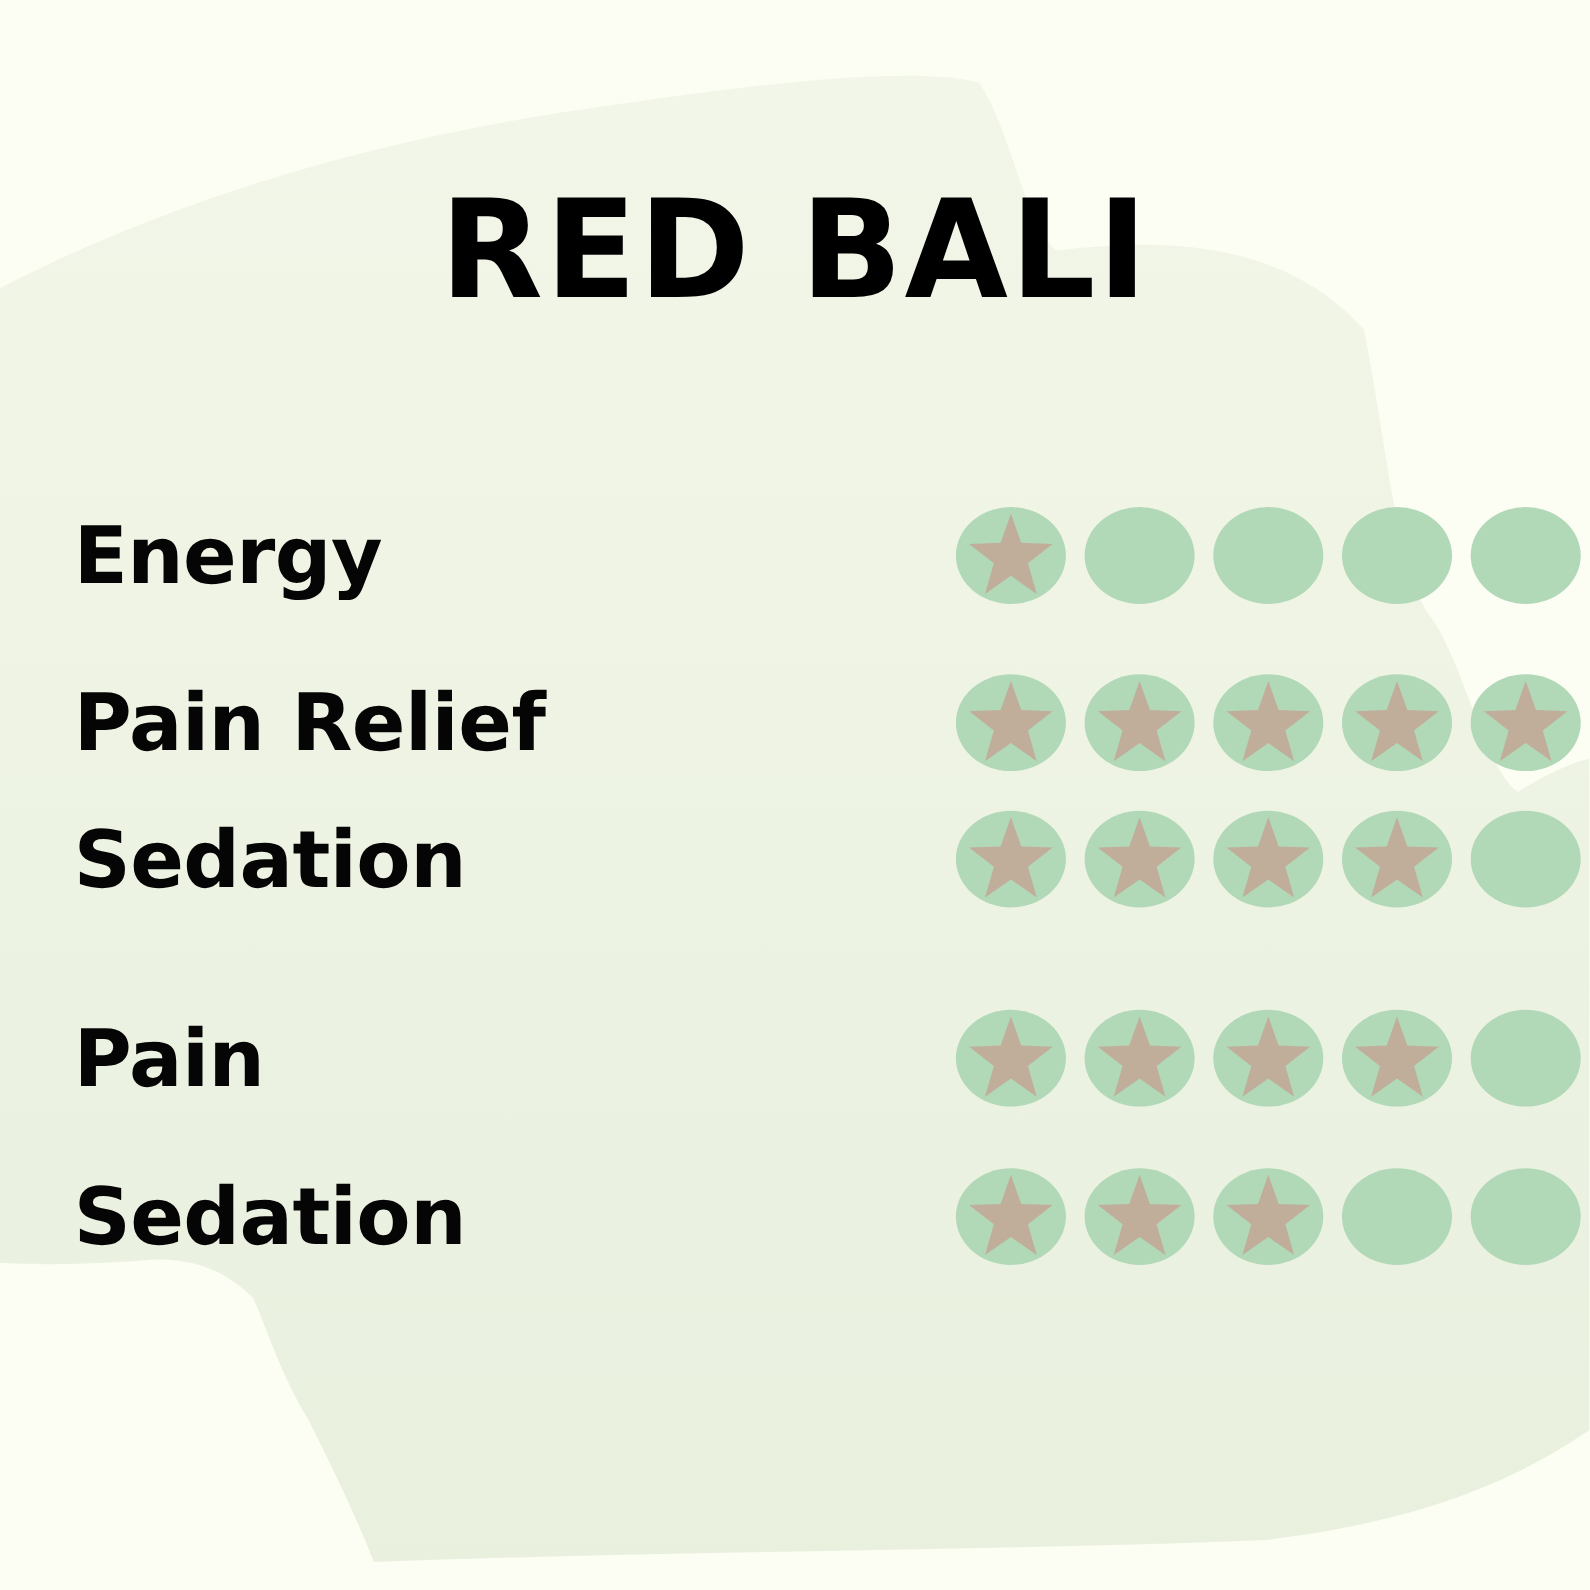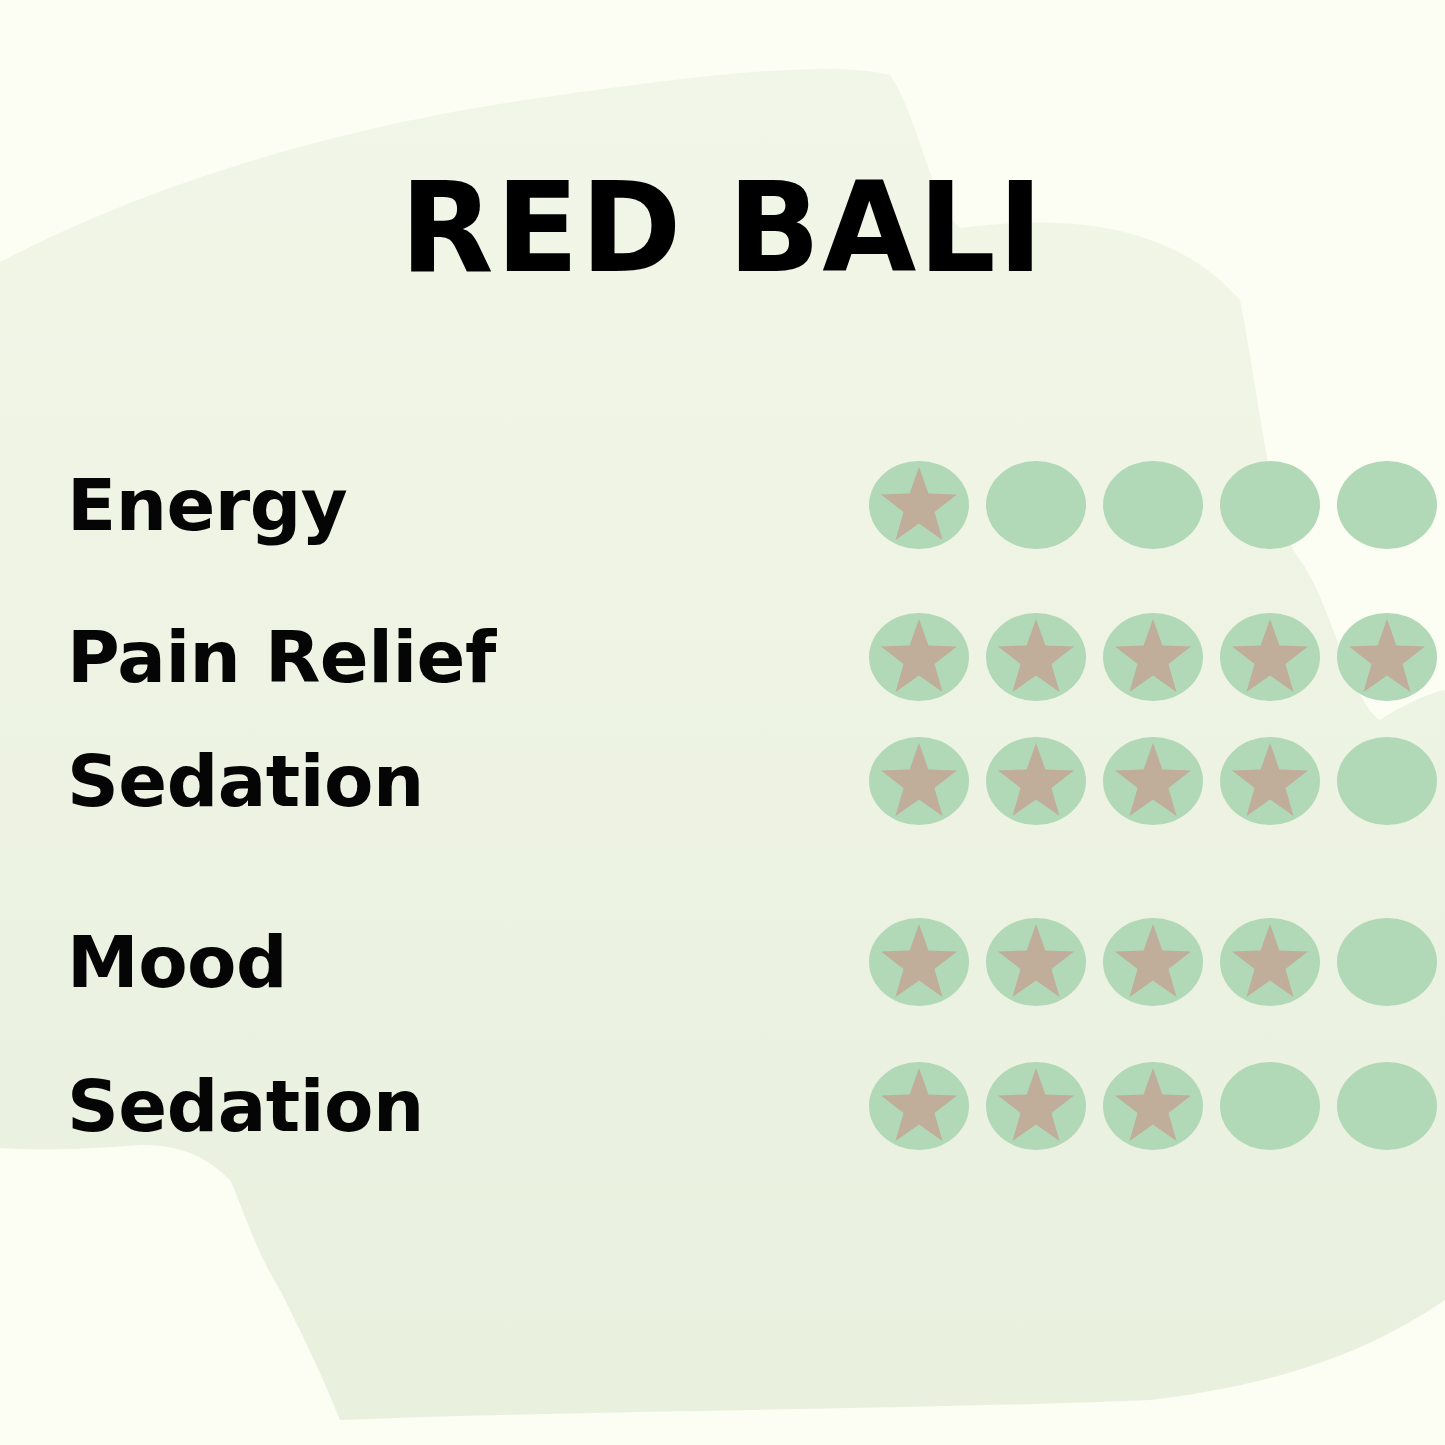--- a/index.html
+++ b/index.html
@@ -112,21 +112,21 @@
         </div>
         <div class="dot" style="left: 351px; background: rgb(177, 216, 183);">
           <svg viewBox="0 0 80 80">
             <path d="M40 2 L49.4 28.5 L78 29.5 L55.5 47 L63.5 75 L40 58.5 L16.5 75 L24.5 47 L2 29.5 L30.6 28.5 Z" fill="#c1ae9a"></path>
           </svg>
         </div>
         <div class="dot" style="left: 468px; background: rgb(177, 216, 183);"></div>
       </div>
     </div>
     <div class="row" style="top: 912px;">
-      <div class="label">Mood</div>
+      <div class="label">Pain</div>
       <div class="dots">
         <div class="dot" style="left: 0px; background: rgb(177, 216, 183);">
           <svg viewBox="0 0 80 80">
             <path d="M40 2 L49.4 28.5 L78 29.5 L55.5 47 L63.5 75 L40 58.5 L16.5 75 L24.5 47 L2 29.5 L30.6 28.5 Z" fill="#c1ae9a"></path>
           </svg>
         </div>
         <div class="dot" style="left: 117px; background: rgb(177, 216, 183);">
           <svg viewBox="0 0 80 80">
             <path d="M40 2 L49.4 28.5 L78 29.5 L55.5 47 L63.5 75 L40 58.5 L16.5 75 L24.5 47 L2 29.5 L30.6 28.5 Z" fill="#c1ae9a"></path>
           </svg>

